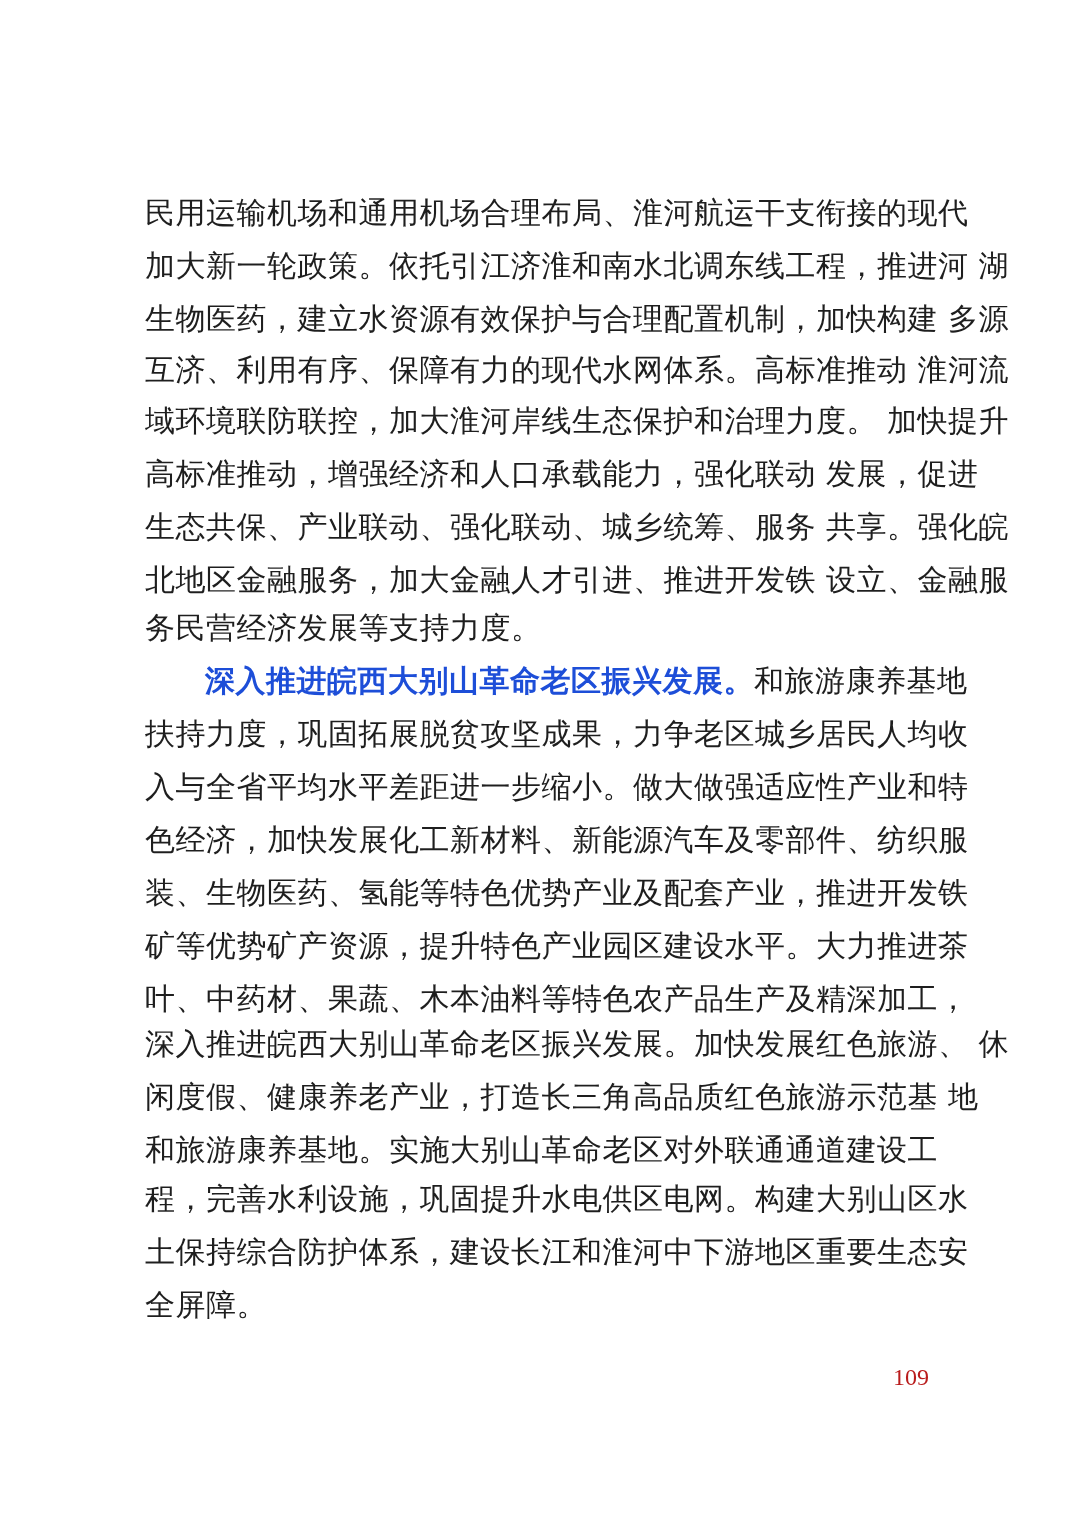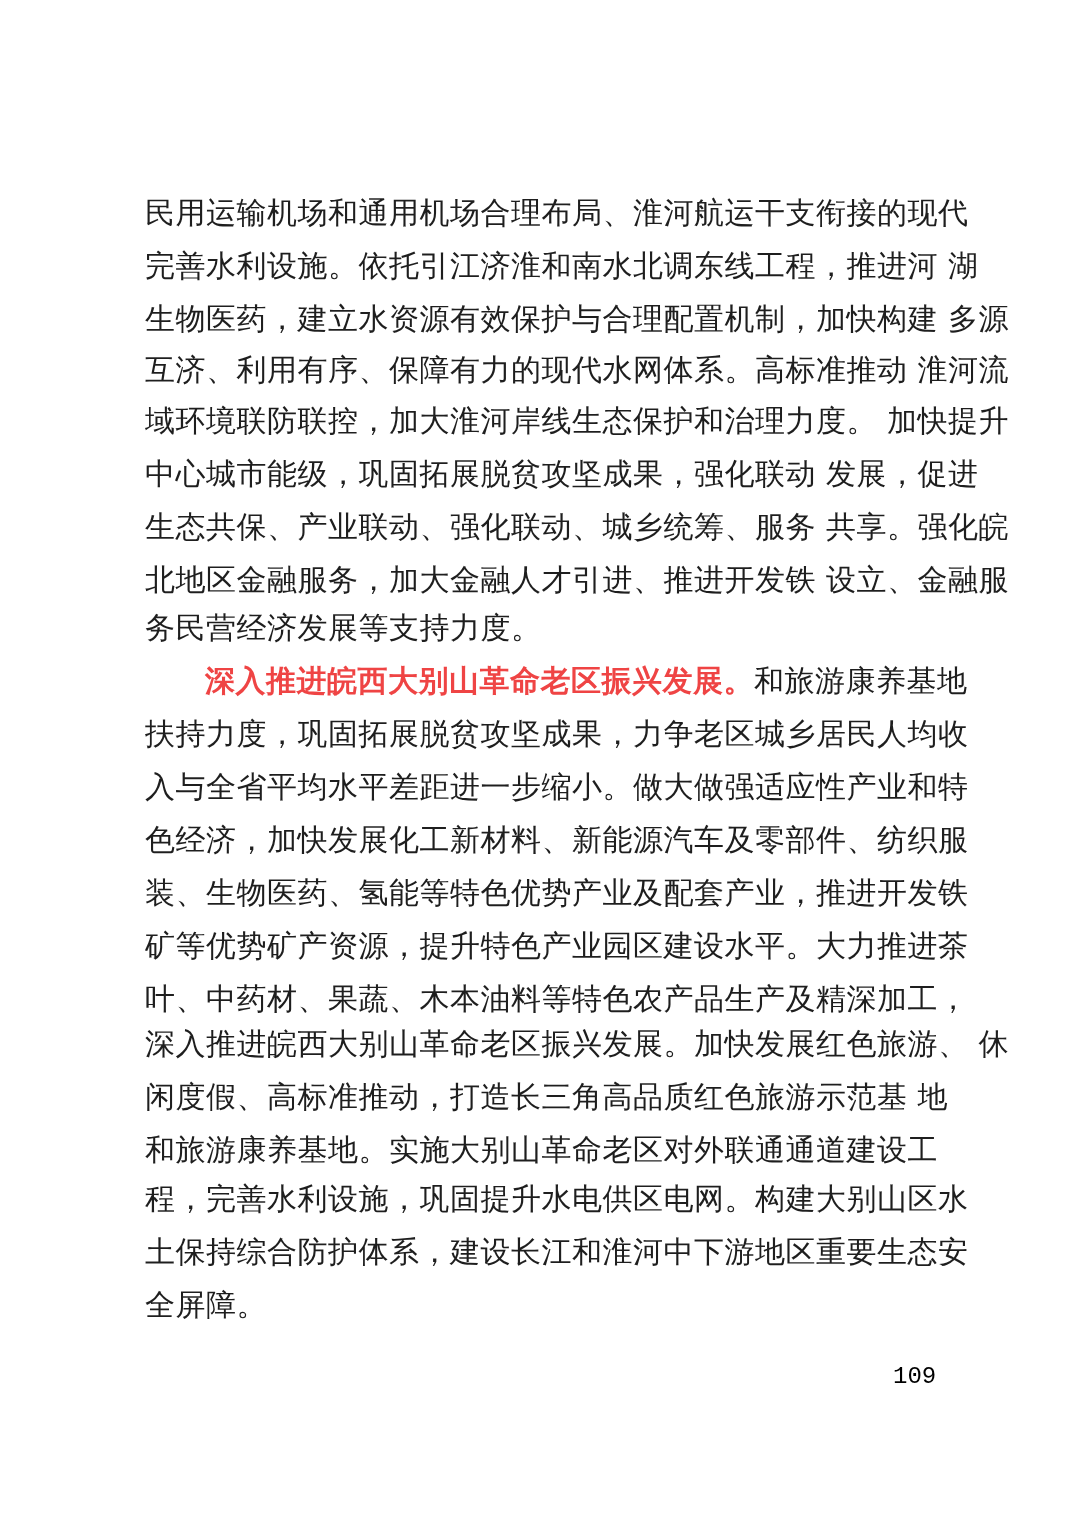--- a/index.html
+++ b/index.html
@@ -30,59 +30,59 @@
       height: 40px;
       white-space: pre;
       letter-spacing: 0.5px;
       font-weight: normal;
       color: #1e1e1e;
     }
     .line.indent { left: 205px; }
     .bold {
       font-weight: bold;
       font-family: "DejaVu Serif", serif;
-      color: #ef4444;
+      color: #1d4ed8;
     }
     .page-number {
       position: absolute;
       left: 893px;
       top: 1362px;
-      font-family: Liberation Mono, monospace;
+      font-family: Liberation Serif, serif;
       font-size: 24px;
       line-height: 30px;
-      color: #000000;
+      color: #b91c1c;
     }
   </style>
 </head>
 <body>
 
 <div class="page">
 
   <div>
     <div class="line" style="top:193px">民用运输机场和通用机场合理布局、淮河航运干支衔接的现代</div>
-    <div class="line" style="top:246px">完善水利设施。依托引江济淮和南水北调东线工程，推进河 湖</div>
+    <div class="line" style="top:246px">加大新一轮政策。依托引江济淮和南水北调东线工程，推进河 湖</div>
     <div class="line" style="top:299px">生物医药，建立水资源有效保护与合理配置机制，加快构建 多源</div>
     <div class="line" style="top:350px">互济、利用有序、保障有力的现代水网体系。高标准推动 淮河流</div>
     <div class="line" style="top:401px">域环境联防联控，加大淮河岸线生态保护和治理力度。 加快提升</div>
-    <div class="line" style="top:454px">中心城市能级，巩固拓展脱贫攻坚成果，强化联动 发展，促进</div>
+    <div class="line" style="top:454px">高标准推动，增强经济和人口承载能力，强化联动 发展，促进</div>
     <div class="line" style="top:507px">生态共保、产业联动、强化联动、城乡统筹、服务 共享。强化皖</div>
     <div class="line" style="top:560px">北地区金融服务，加大金融人才引进、推进开发铁 设立、金融服</div>
     <div class="line" style="top:608px">务民营经济发展等支持力度。</div>
   </div>
 
   <div>
     <div class="line indent" style="top:661px"><span class="bold">深入推进皖西大别山革命老区振兴发展。</span><span>和旅游康养基地</span></div>
     <div class="line" style="top:714px">扶持力度，巩固拓展脱贫攻坚成果，力争老区城乡居民人均收</div>
     <div class="line" style="top:767px">入与全省平均水平差距进一步缩小。做大做强适应性产业和特</div>
     <div class="line" style="top:820px">色经济，加快发展化工新材料、新能源汽车及零部件、纺织服</div>
     <div class="line" style="top:873px">装、生物医药、氢能等特色优势产业及配套产业，推进开发铁</div>
     <div class="line" style="top:926px">矿等优势矿产资源，提升特色产业园区建设水平。大力推进茶</div>
     <div class="line" style="top:979px">叶、中药材、果蔬、木本油料等特色农产品生产及精深加工，</div>
     <div class="line" style="top:1024px">深入推进皖西大别山革命老区振兴发展。加快发展红色旅游、 休</div>
-    <div class="line" style="top:1077px">闲度假、高标准推动，打造长三角高品质红色旅游示范基 地</div>
+    <div class="line" style="top:1077px">闲度假、健康养老产业，打造长三角高品质红色旅游示范基 地</div>
     <div class="line" style="top:1130px">和旅游康养基地。实施大别山革命老区对外联通通道建设工</div>
     <div class="line" style="top:1179px">程，完善水利设施，巩固提升水电供区电网。构建大别山区水</div>
     <div class="line" style="top:1232px">土保持综合防护体系，建设长江和淮河中下游地区重要生态安</div>
     <div class="line" style="top:1285px">全屏障。</div>
   </div>
 
   <div class="page-number">109</div>
 </div>
 
 </body></html>

